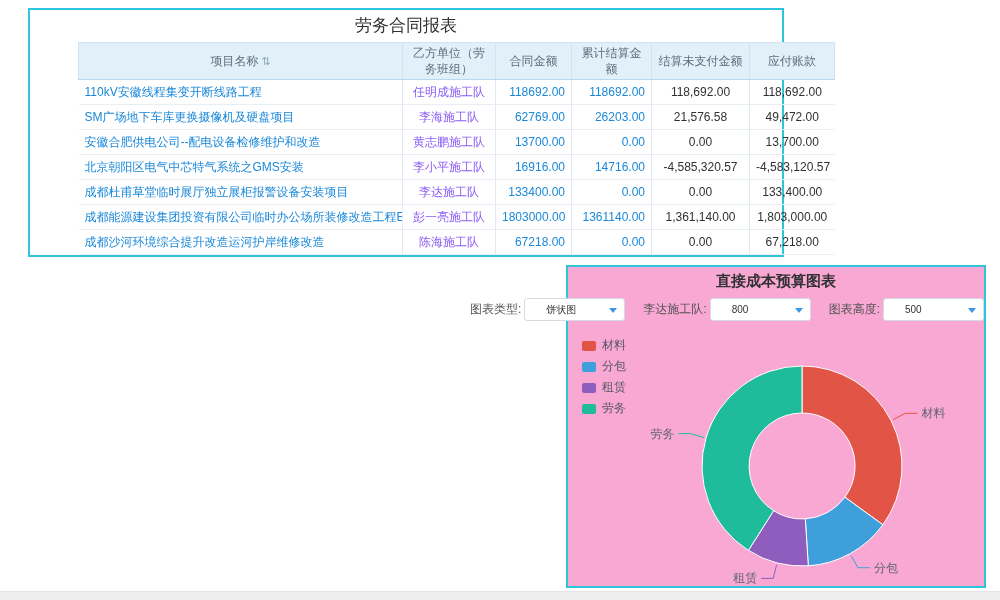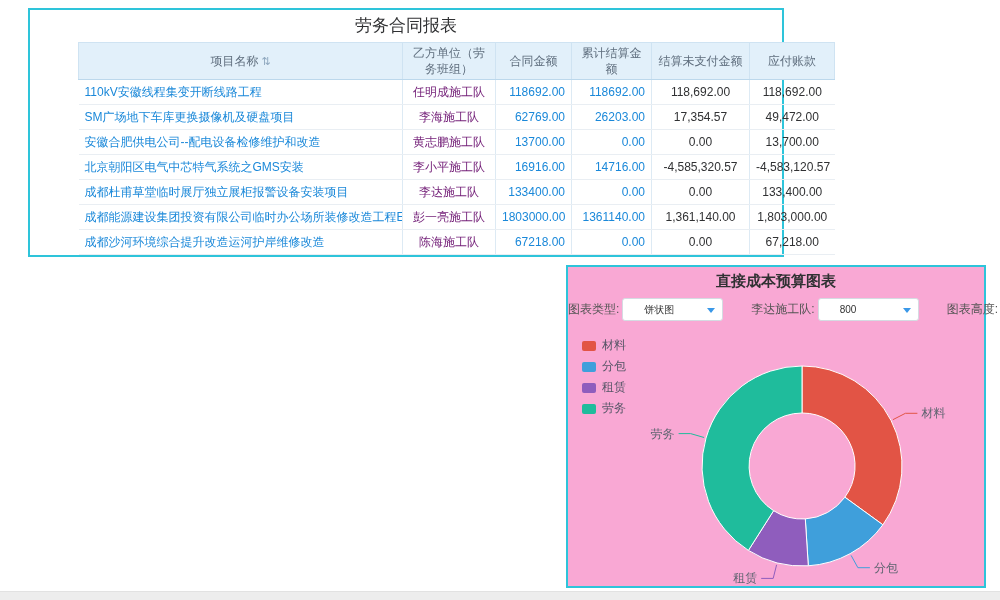--- a/index.html
+++ b/index.html
@@ -14,31 +14,31 @@
   table.report { width:100%; border-collapse:collapse; table-layout:fixed; font-size:12px;margin-left:48px; }
   table.report th { background:#e2f0fa; color:#5f6e7e; font-weight:normal;
                     border:1px solid #cfe3f2; border-bottom:1px solid #bcd8ec;
                     height:36px; padding:2px 6px; text-align:center; line-height:1.35; }
   table.report td { height:25px; padding:0 6px; border-bottom:1px solid #e9eef3;
                     border-right:1px solid #ddeaf4; border-left:1px solid #ddeaf4;
                     white-space:nowrap; overflow:hidden; }
   table.report tr td:first-child { border-left:none; }
   table.report tr td:last-child  { border-right:none; }
   td.c-project { color:#1a88d9; text-align:left; cursor:pointer; }
-  td.c-unit    { color:#701a75; text-align:center; cursor:pointer; }
+  td.c-unit    { color:#8b5cf6; text-align:center; cursor:pointer; }
   td.c-blue    { color:#1a88d9; text-align:right; }
   td.c-dark    { color:#303133; text-align:center; }
   .sort-icon { color:#8fa8bf; font-size:11px; margin-left:3px; cursor:pointer; }
 
   
   .chart-panel { position:absolute; left:566px; top:265px; width:420px; height:323px;
                  border:2px solid #2ec4da; background:#f9a8d4; }
   .chart-title { height:28px; line-height:28px; text-align:center;
                  font-size:15px; font-weight:bold; color:#303133; }
-  .chart-controls { display:flex; justify-content:flex-start; align-items:center; gap:28px;
+  .chart-controls { display:flex; justify-content:flex-end; align-items:center; gap:18px;
                     height:28px; font-size:12px; color:#555; }
   .ctrl-group { display:flex; align-items:center; }
   .ctrl-label { margin-right:3px; white-space:nowrap; }
   .ctrl-select { position:relative; width:101px; height:23px; line-height:21px;
                  border:1px solid #d5dbe2; border-radius:3px; background:#fff;
                  padding-left:21px; font-size:10px; color:#333; cursor:pointer; }
   .ctrl-caret { position:absolute; right:7px; top:9px; width:0; height:0;
                 border-left:4px solid transparent; border-right:4px solid transparent;
                 border-top:5px solid #3a98e8; }
 
@@ -87,21 +87,21 @@
           <td class="c-blue">118692.00</td>
           <td class="c-blue">118692.00</td>
           <td class="c-dark">118,692.00</td>
           <td class="c-dark">118,692.00</td>
         </tr>
         <tr>
           <td class="c-project">SM广场地下车库更换摄像机及硬盘项目</td>
           <td class="c-unit">李海施工队</td>
           <td class="c-blue">62769.00</td>
           <td class="c-blue">26203.00</td>
-          <td class="c-dark">17,354.57</td>
+          <td class="c-dark">21,576.58</td>
           <td class="c-dark">49,472.00</td>
         </tr>
         <tr>
           <td class="c-project">安徽合肥供电公司--配电设备检修维护和改造</td>
           <td class="c-unit">黄志鹏施工队</td>
           <td class="c-blue">13700.00</td>
           <td class="c-blue">0.00</td>
           <td class="c-dark">0.00</td>
           <td class="c-dark">13,700.00</td>
         </tr>

